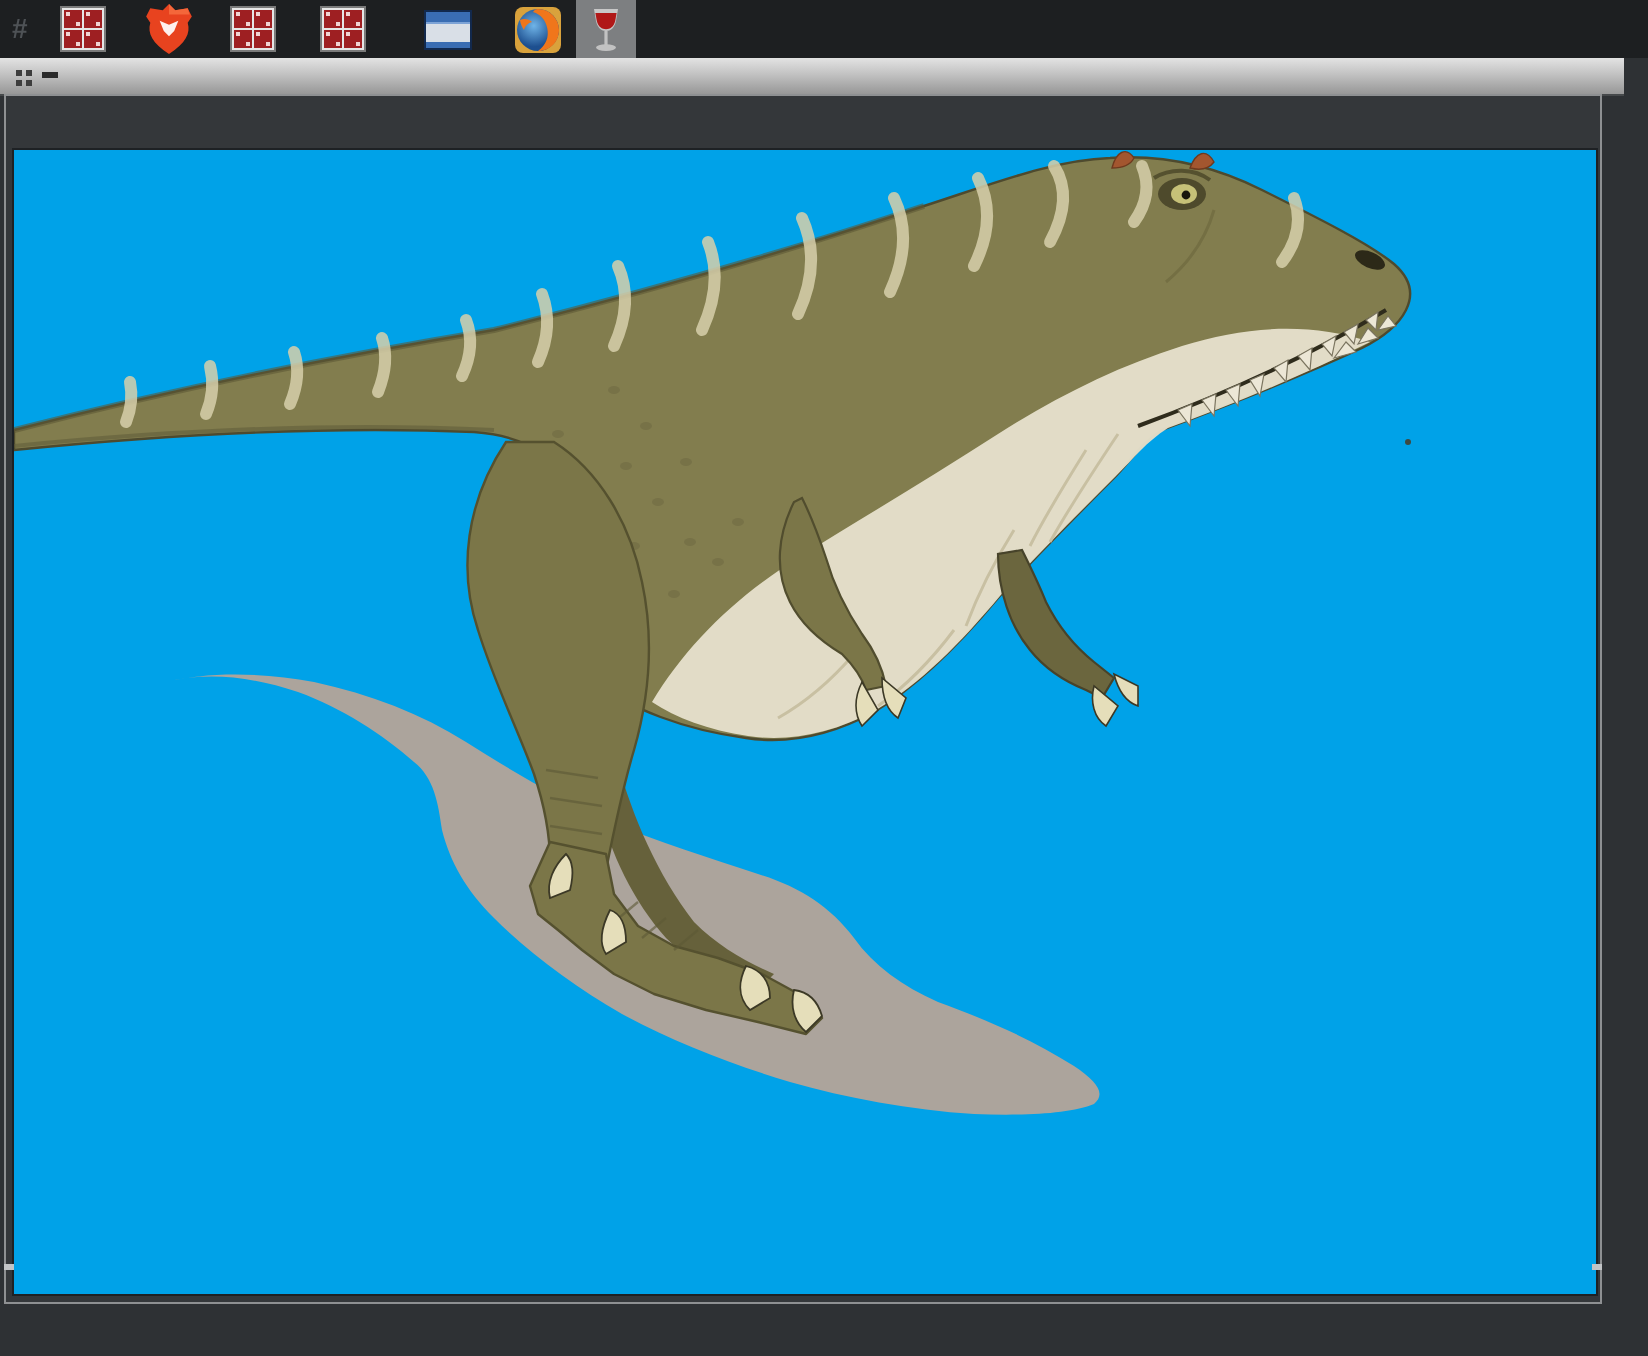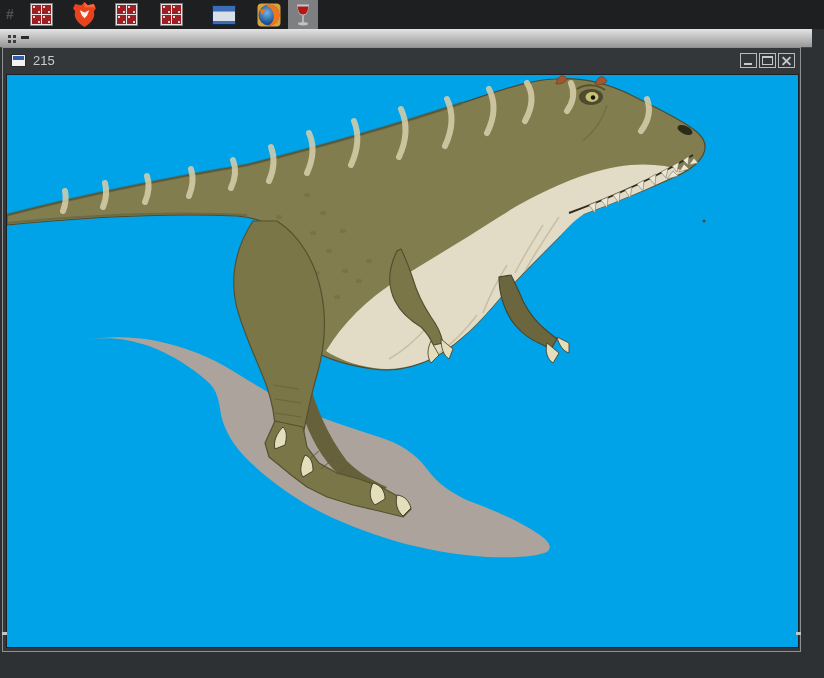--- a/index.html
+++ b/index.html
@@ -120,29 +120,20 @@
       </svg>
     </div>
   </div>
 
   <div id="panel">
     <div class="grip"></div>
     <div class="dash"></div>
   </div>
 
   <div id="win">
-    <div id="titlebar">
-      <div class="tb-icon"></div>
-      <div class="tb-title">215</div>
-      <div class="controls">
-        <div class="ctl ctl-min"></div>
-        <div class="ctl ctl-max"></div>
-        <div class="ctl ctl-close"></div>
-      </div>
-    </div>
 
     <div id="content">
       <svg width="791" height="572" viewBox="0 0 791 572">
 
         <path fill="#aca49c" d="M76 266
           C96 261,118 263,142 271 C164 279,184 292,200 306 C210 314,212 326,214 340
           C218 356,226 370,240 384 C258 402,280 418,304 432 C330 446,358 457,388 466
           C416 474,448 480,480 482 C504 483,528 482,540 477 C546 472,542 466,530 458
           C508 444,484 434,462 426 C444 418,430 408,420 394 C408 378,392 368,372 362
           C348 354,322 346,298 336 C272 324,248 310,226 296 C204 282,178 272,150 266

